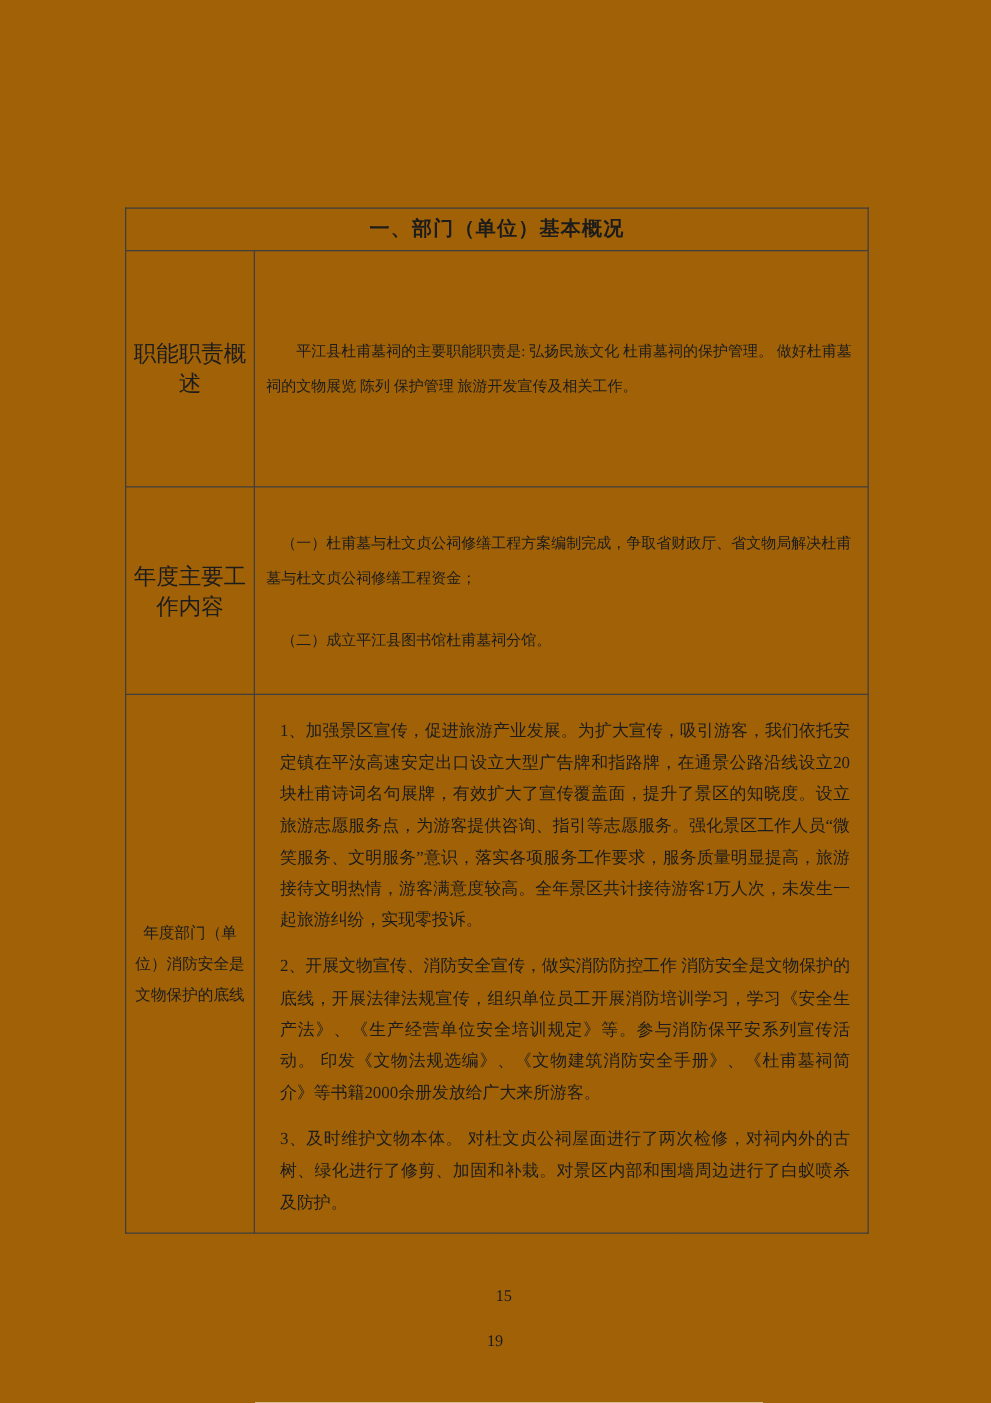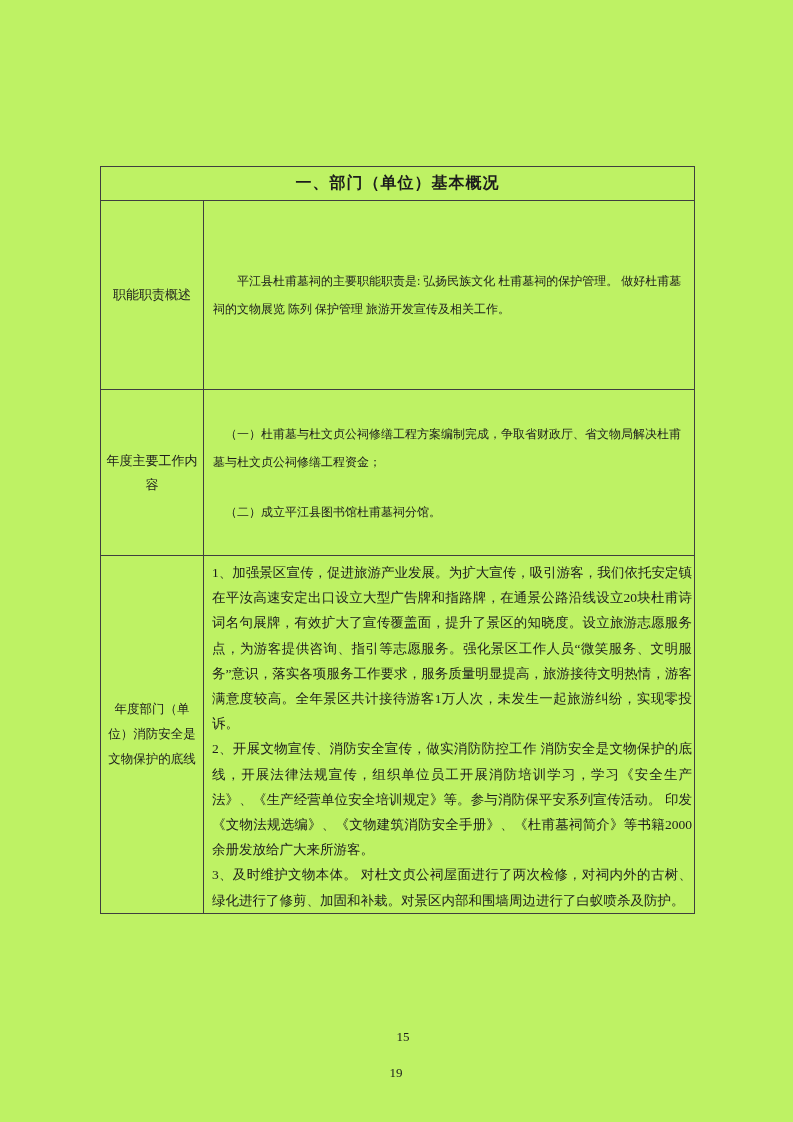--- a/index.html
+++ b/index.html
@@ -1,19 +1,19 @@
 <!DOCTYPE html>
 <html><head>
 <meta charset="utf-8">
 <style>
   html,body { margin:0; padding:0; background:#ffffff; }
   .page {
     position:relative;
     width:793px; height:1122px;
-    background:#bef264;
+    background:#a16207;
     font-family:"Liberation Serif","DejaVu Serif",serif;
     color:#1c1c1c;
     overflow:hidden;
   }
   table.main-table {
     position:absolute; left:100px; top:166px;
     width:594px;
     border-collapse:collapse;
     table-layout:fixed;
   }
@@ -30,21 +30,21 @@
   }
   td.info-cell {
     height:34px;
     text-align:center;
     vertical-align:middle;
     font-size:13.5px;
   }
   td.label-cell {
     text-align:center;
     vertical-align:middle;
-    font-size:13px;
+    font-size:18px;
     padding:0 2px;
     line-height:24px;
   }
   td.label-cell.small {
     font-size:12.5px;
     line-height:25px;
   }
   td.content-cell {
     vertical-align:middle;
     padding:0 10px 0 9px;
@@ -56,21 +56,21 @@
   }
   .indent2 { text-indent:2em; }
   .indent1 { text-indent:1em; }
   td.content-cell .gap-above { margin-top:22px; }
   td.run-cell {
     vertical-align:top;
     padding:4px 2px 0 8px;
     font-size:13.5px;
   }
   td.run-cell p {
-    margin:0;
+    margin:12px;
     line-height:25.2px;
     text-align:justify;
   }
   .page-number {
     position:absolute;
     font-size:13px;
     color:#1c1c1c;
     transform:translateX(-50%);
     margin-top:37px;
   }

